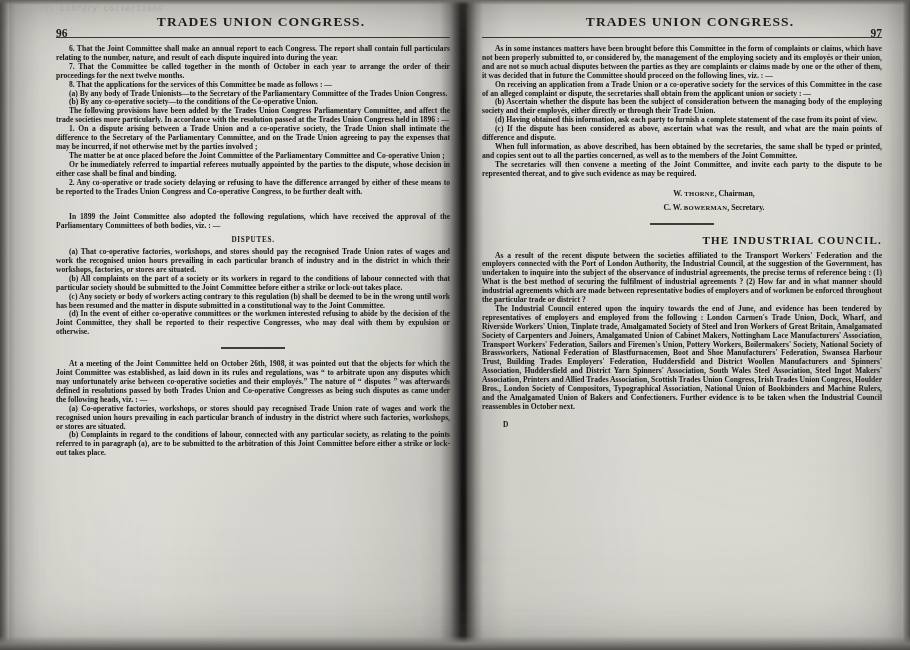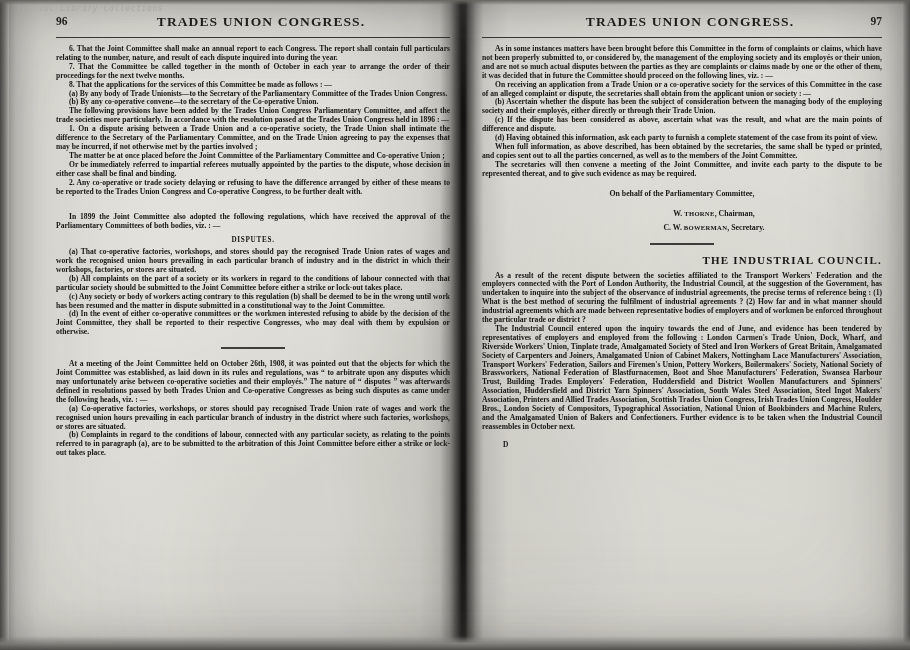--- a/index.html
+++ b/index.html
@@ -85,21 +85,21 @@
   #page-right{left:482px;top:14px;width:400px;}
 
   .running-head{
     position:relative;height:19px;
     font-size:13.5px;font-weight:bold;letter-spacing:1.1px;
   }
   .rh-title{
     position:absolute;left:16px;right:0;text-align:center;
     white-space:nowrap;
   }
-  .rh-folio{position:absolute;top:1px;font-size:11.5px;font-weight:bold;letter-spacing:0;}
+  .rh-folio{position:absolute;top:13px;font-size:11.5px;font-weight:bold;letter-spacing:0;}
   .rh-folio.left{left:0;}
   .rh-folio.right{right:0;}
 
   .head-rule{
     height:0;border-top:1.6px solid #22211f;
     margin-top:4px;margin-bottom:7px;opacity:.88;
   }
 
   
   .body{
@@ -155,21 +155,21 @@
     </div>
     <div class="head-rule"></div>
 
     <div class="body">
 
       <p class="p-ind">6. That the Joint Committee shall make an annual report to each Congress. The report shall contain full particulars relating to the number, nature, and result of each dispute inquired into during the year.</p>
       <p class="p-ind">7. That the Committee be called together in the month of October in each year to arrange the order of their proceedings for the next twelve months.</p>
       <p class="p-ind">8. That the applications for the services of this Committee be made as follows : —</p>
 
       <p class="p-sub">(a) By any body of Trade Unionists—to the Secretary of the Parliamentary Committee of the Trades Union Congress.</p>
-      <p class="p-sub">(b) By any co-operative convene—to the secretary of the Co-operative Union.</p>
+      <p class="p-sub">(b) By any co-operative society—to the conditions of the Co-operative Union.</p>
 
       <p class="p-ind">The following provisions have been added by the Trades Union Congress Parliamentary Committee, and affect the trade societies more particularly. In accordance with the resolution passed at the Trades Union Congress held in 1896 : —</p>
 
       <p class="p-ind">1. On a dispute arising between a Trade Union and a co-operative society, the Trade Union shall intimate the difference to the Secretary of the Parliamentary Committee, and on the Trade Union agreeing to pay the expenses that may be incurred, if not otherwise met by the parties involved ;</p>
       <p class="p-ind">The matter be at once placed before the Joint Committee of the Parliamentary Committee and Co-operative Union ;</p>
       <p class="p-ind">Or be immediately referred to impartial referees mutually appointed by the parties to the dispute, whose decision in either case shall be final and binding.</p>
       <p class="p-ind">2. Any co-operative or trade society delaying or refusing to have the difference arranged by either of these means to be reported to the Trades Union Congress and Co-operative Congress, to be further dealt with.</p>
 
       <div class="spacer-l"></div>
 
@@ -199,27 +199,26 @@
       <span class="rh-folio right">97</span>
     </div>
     <div class="head-rule"></div>
 
     <div class="body">
 
       <p class="p-ind">As in some instances matters have been brought before this Committee in the form of complaints or claims, which have not been properly submitted to, or considered by, the management of the employing society and its employés or their union, and are not so much actual disputes between the parties as they are complaints or claims made by one or the other of them, it was decided that in future the Committee should proceed on the following lines, viz. : —</p>
       <p class="p-ind">On receiving an application from a Trade Union or a co-operative society for the services of this Committee in the case of an alleged complaint or dispute, the secretaries shall obtain from the applicant union or society : —</p>
 
       <p class="p-sub">(b) Ascertain whether the dispute has been the subject of consideration between the managing body of the employing society and their employés, either directly or through their Trade Union.</p>
+      <p class="p-sub">(d) Having obtained this information, ask each party to furnish a complete statement of the case from its point of view.</p>
       <p class="p-sub">(c) If the dispute has been considered as above, ascertain what was the result, and what are the main points of difference and dispute.</p>
-      <p class="p-sub">(d) Having obtained this information, ask each party to furnish a complete statement of the case from its point of view.</p>
 
       <p class="p-ind">When full information, as above described, has been obtained by the secretaries, the same shall be typed or printed, and copies sent out to all the parties concerned, as well as to the members of the Joint Committee.</p>
       <p class="p-ind">The secretaries will then convene a meeting of the Joint Committee, and invite each party to the dispute to be represented thereat, and to give such evidence as may be required.</p>
 
-      <div class="sig-line sig-center">On behalf of the Parliamentary Committee,</div>
 
       <div class="sig-line sig-right">
         <span>W. </span><span class="smallcap" style="text-transform:uppercase;">Thorne</span><span>, Chairman,</span>
       </div>
 
       <div class="sig-line sig-right" style="margin-top:3px;">
         <span>C. W. </span><span class="smallcap" style="text-transform:uppercase;">Bowerman</span><span>, Secretary.</span>
       </div>
 
       <div class="rule-short"></div>

